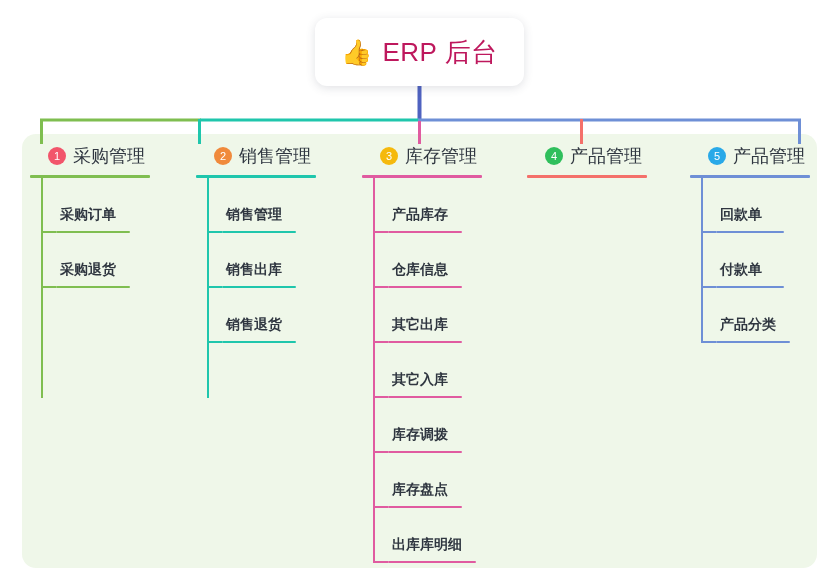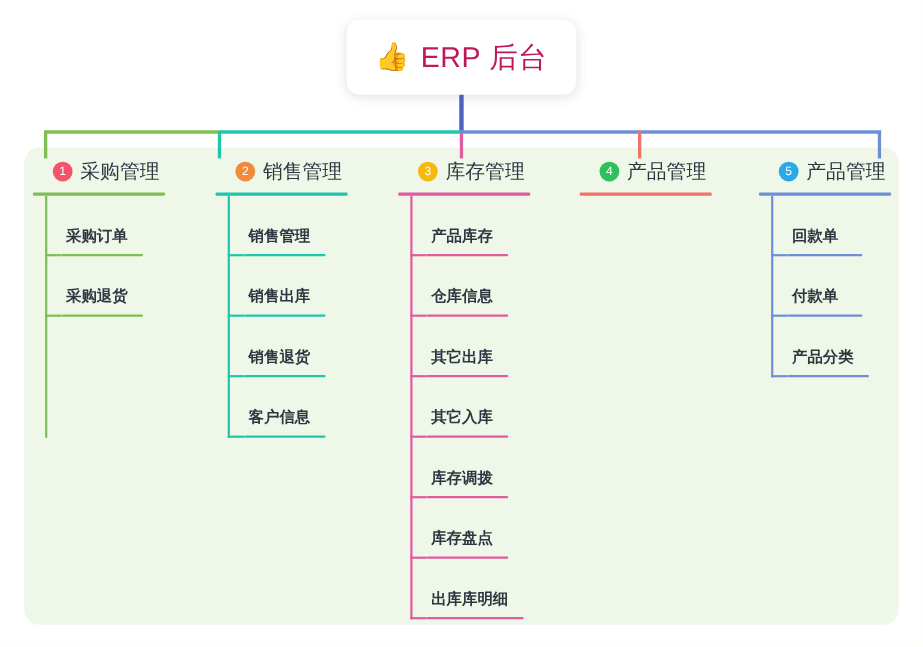--- a/index.html
+++ b/index.html
@@ -204,25 +204,20 @@
           <div class="leaf">
             <div class="tick" style="background: rgb(31, 198, 172);"></div>
             <div class="ltext">销售出库</div>
             <div class="lrule" style="background: rgb(31, 198, 172); width: 74px;"></div>
           </div>
           <div class="leaf">
             <div class="tick" style="background: rgb(31, 198, 172);"></div>
             <div class="ltext">销售退货</div>
             <div class="lrule" style="background: rgb(31, 198, 172); width: 74px;"></div>
           </div>
-          <div class="leaf">
-            <div class="tick" style="background: rgb(31, 198, 172);"></div>
-            <div class="ltext">客户信息</div>
-            <div class="lrule" style="background: rgb(31, 198, 172); width: 74px;"></div>
-          </div>
         </div>
       </div>
       <div class="column" style="left: 362px;">
         <div class="col-head">
           <span class="badge" style="background: rgb(245, 185, 13);">3</span>
           <span class="head-label">库存管理</span>
         </div>
         <div class="head-rule" style="background: rgb(224, 91, 160); width: 120px;"></div>
         <div class="branch">
           <div class="spine" style="background: rgb(224, 91, 160); height: 385px;"></div>

